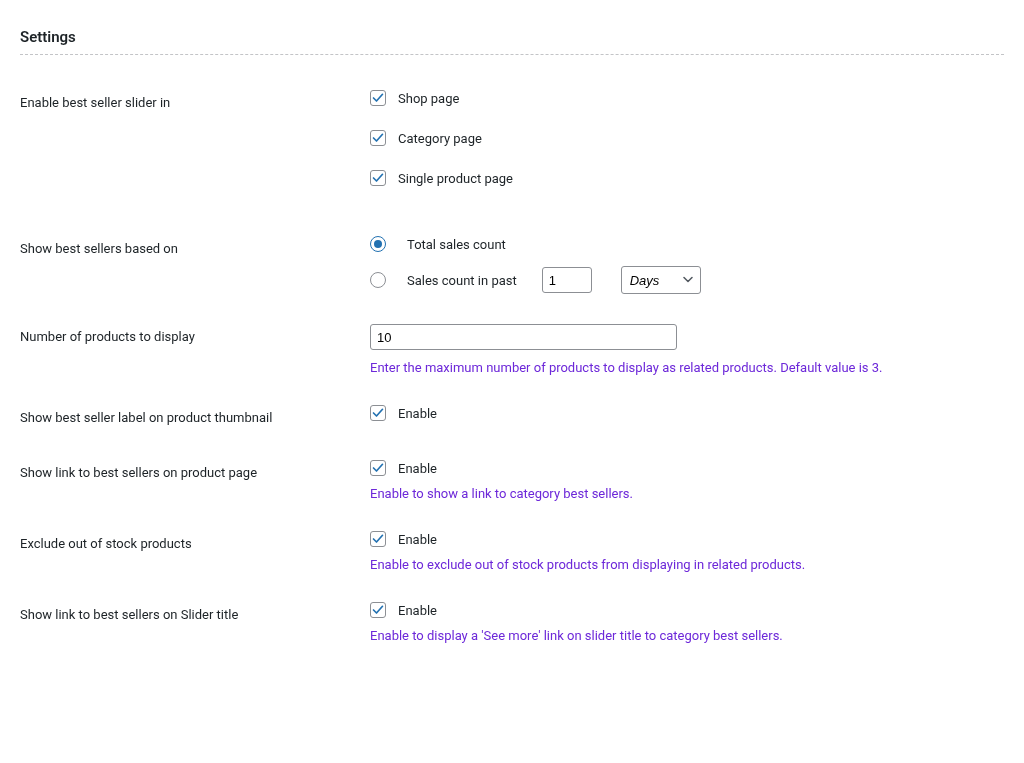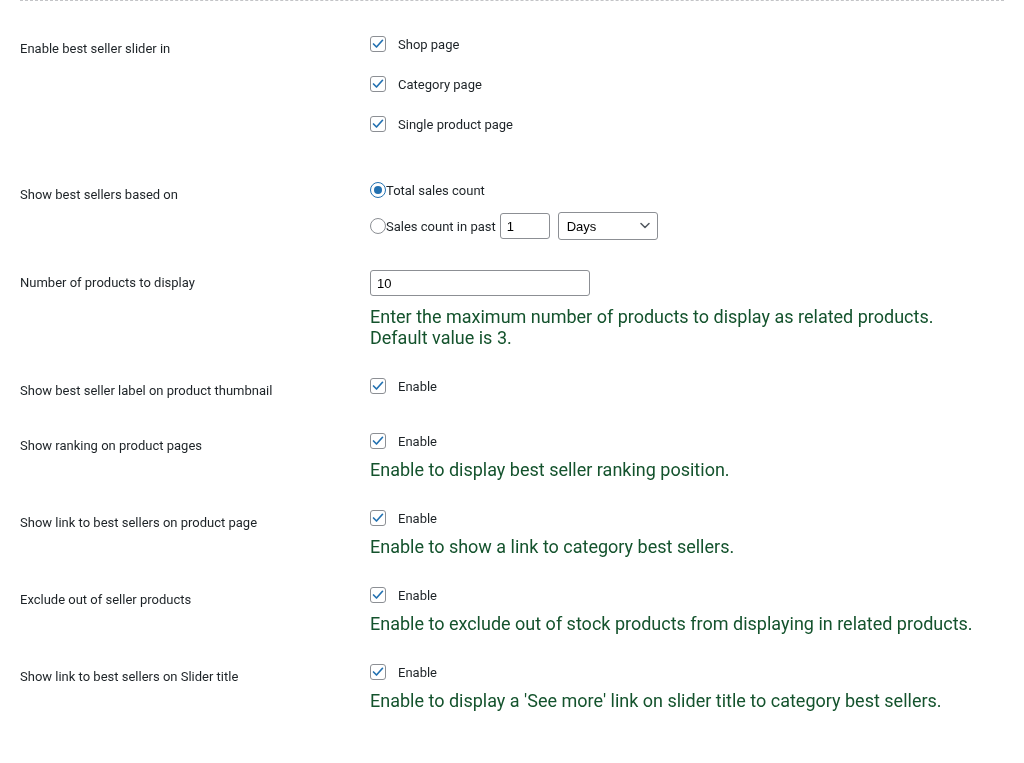--- a/index.html
+++ b/index.html
@@ -47,21 +47,21 @@
     display: flex;
     align-items: center;
     gap: 12px;
     margin-bottom: 24px;
   }
   .checkbox-row:last-child { margin-bottom: 0; }
   .checkbox-row.tight { margin-bottom: 0; }
   .radio-row {
     display: flex;
     align-items: center;
-    gap: 0;
+    gap: 21px;
     margin-bottom: 14px;
   }
   .radio-row:last-child { margin-bottom: 0; }
   .cb-box {
     width: 16px;
     height: 16px;
     border: 1px solid #8c8f94;
     border-radius: 3px;
     background: #fff;
     display: inline-flex;
@@ -104,59 +104,61 @@
     height: 26px;
     width: 50px;
     padding: 2px 6px;
     border: 1px solid #8c8f94;
     border-radius: 3px;
     font-size: 13px;
     background: #fff;
     margin-left: 4px;
   }
   .num-input.wide {
-    width: 220px;
+    width: 307px;
     margin-left: 0;
   }
   .select-input {
     height: 28px;
-    width: 100px;
+    width: 80px;
     padding: 2px 22px 2px 8px;
     border: 1px solid #8c8f94;
     border-radius: 3px;
     font-size: 13px;
     background: #fff;
     appearance: none;
     -webkit-appearance: none;
     margin-left: 8px;
     position: relative;
+    font-style: italic;
   }
   .select-wrap {
     position: relative;
     display: inline-block;
     margin-left: 8px;
   }
   .select-wrap .chevron {
     position: absolute;
     right: 8px;
     top: 50%;
     transform: translateY(-50%);
     pointer-events: none;
   }
   .description {
-    font-size: 18px;
-    color: #14532d;
+    font-size: 13px;
+    color: #6d28d9;
     margin: 10px 0 0 0;
   }
   fieldset { border: none; margin: 0; padding: 0; }
 </style>
 </head>
 <body>
 
 <div class="wrap">
+  <h2 class="section-title">Settings</h2>
   <hr class="dotted-sep">
 
   <table class="form-table">
     <tbody>
 
       <tr>
         <th>Enable best seller slider in</th>
         <td>
           <fieldset>
             <div class="checkbox-row">
@@ -232,52 +234,38 @@
               <svg viewBox="0 0 16 16">
                   <path d="M2 8 L6 12 L14 3" stroke="#2271b1" stroke-width="2.2" fill="none" stroke-linecap="round" stroke-linejoin="round"></path>
                 </svg>
             </span>
             <span class="opt-label">Enable</span>
           </div>
         </td>
       </tr>
 
 
-      <tr>
-        <th>Show ranking on product pages</th>
-        <td>
-          <div class="checkbox-row tight">
-            <span class="cb-box checked">
-              <svg viewBox="0 0 16 16">
-                  <path d="M2 8 L6 12 L14 3" stroke="#2271b1" stroke-width="2.2" fill="none" stroke-linecap="round" stroke-linejoin="round"></path>
-                </svg>
-            </span>
-            <span class="opt-label">Enable</span>
-          </div>
-          <p class="description">Enable to display best seller ranking position.</p>
-        </td>
-      </tr>
 
       <tr>
         <th>Show link to best sellers on product page</th>
         <td>
           <div class="checkbox-row tight">
             <span class="cb-box checked">
               <svg viewBox="0 0 16 16">
                   <path d="M2 8 L6 12 L14 3" stroke="#2271b1" stroke-width="2.2" fill="none" stroke-linecap="round" stroke-linejoin="round"></path>
                 </svg>
             </span>
             <span class="opt-label">Enable</span>
           </div>
           <p class="description">Enable to show a link to category best sellers.</p>
         </td>
       </tr>
 
       <tr>
-        <th>Exclude out of seller products</th>
+        <th>Exclude out of stock products</th>
         <td>
           <div class="checkbox-row tight">
             <span class="cb-box checked">
               <svg viewBox="0 0 16 16">
                   <path d="M2 8 L6 12 L14 3" stroke="#2271b1" stroke-width="2.2" fill="none" stroke-linecap="round" stroke-linejoin="round"></path>
                 </svg>
             </span>
             <span class="opt-label">Enable</span>
           </div>
           <p class="description">Enable to exclude out of stock products from displaying in related products.</p>

